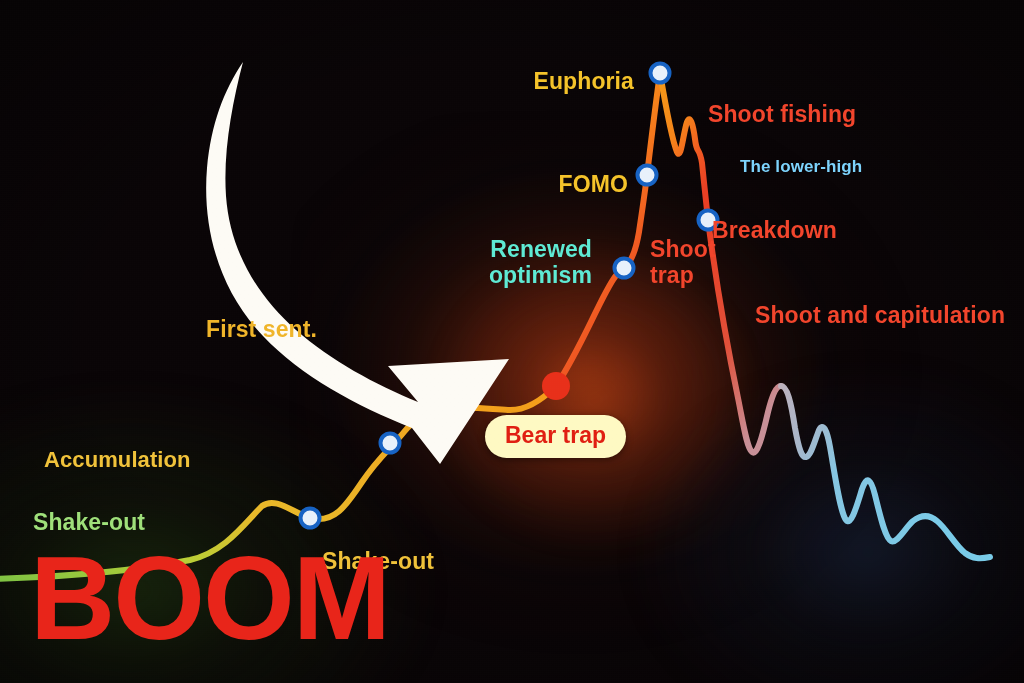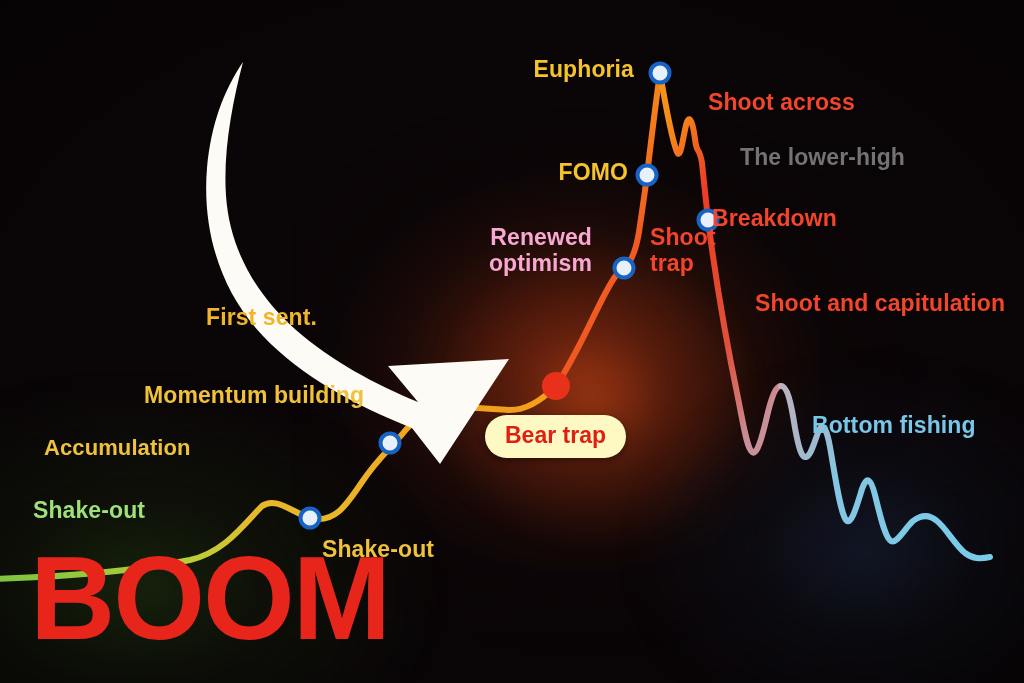--- a/index.html
+++ b/index.html
@@ -78,20 +78,21 @@
     position:absolute;inset:0;
     width:1024px;height:683px;
   }
   
   .lbl{
     position:absolute;
     font-weight:bold;
     white-space:pre;
     line-height:1.12;
     letter-spacing:.1px;
+    margin-top:12px;
   }
   .lbl.r{ text-align:right; }
   .boom{
     position:absolute;
     font-weight:bold;
     color:#e8251a;
     letter-spacing:-2px;
     line-height:.9;
   }
   .pill{
@@ -211,32 +212,30 @@
                L 440,464
                L 412,428
                C 356,406 301,376 263,336
                C 219,290 202,228 207,168
                C 211,124 224,90 243,62 Z"></path>
     </g>
   </svg>
 
   <div class="lbl r" style="right:390px; top:57px;  font-size:23px; color:#f5c32a;">Euphoria</div>
   <div class="lbl r" style="right:396px; top:160px; font-size:23px; color:#f5c32a;text-align:right;">FOMO</div>
-  <div class="lbl r" style="right:432px; top:225px; font-size:23px; color:#f9a8d4;">Renewed
+  <div class="lbl r" style="right:432px; top:225px; font-size:23px; color:#5eead4;">Renewed
 optimism</div>
   <div class="lbl" style="left:650px;  top:225px; font-size:23px; color:#f2452c;">Shoot
 trap</div>
-  <div class="lbl" style="left:708px;  top:90px;  font-size:23px; color:#f2452c;">Shoot across</div>
-  <div class="lbl" style="left:740px;  top:145px; font-size:23px; color:#737373;">The lower-high</div>
+  <div class="lbl" style="left:708px;  top:90px;  font-size:23px; color:#f2452c;">Shoot fishing</div>
+  <div class="lbl" style="left:740px;  top:145px; font-size:17px; color:#7dd3fc;">The lower-high</div>
   <div class="lbl" style="left:712px;  top:206px; font-size:23px; color:#f2452c;">Breakdown</div>
   <div class="lbl" style="left:755px; top:291px; font-size:23px; color:#f2452c;">Shoot and capitulation</div>
-  <div class="lbl" style="left:812px;  top:413px; font-size:23px; color:#79c7e8;">Bottom fishing</div>
 
   <div class="lbl" style="left:206px;  top:305px; font-size:23px; color:#f0b52a;">First sent.</div>
-  <div class="lbl" style="left:144px;  top:383px; font-size:23px; color:#f0c23a;">Momentum building</div>
   <div class="lbl" style="left:44px;   top:436px; font-size:22px; color:#f0c23a;">Accumulation</div>
   <div class="lbl" style="left:33px;   top:498px; font-size:23px; color:#9fe07a;">Shake-out</div>
   <div class="lbl" style="left:322px;  top:537px; font-size:23px; color:#f0c23a; z-index:5;">Shake-out</div>
 
   <div class="pill" style="left:485px;  top:415px;">Bear trap</div>
 
   <div class="boom" style="left:30px; top:545px; font-size:118px; z-index:6;">BOOM</div>
 
   <div class="noise"></div>
 </div>

